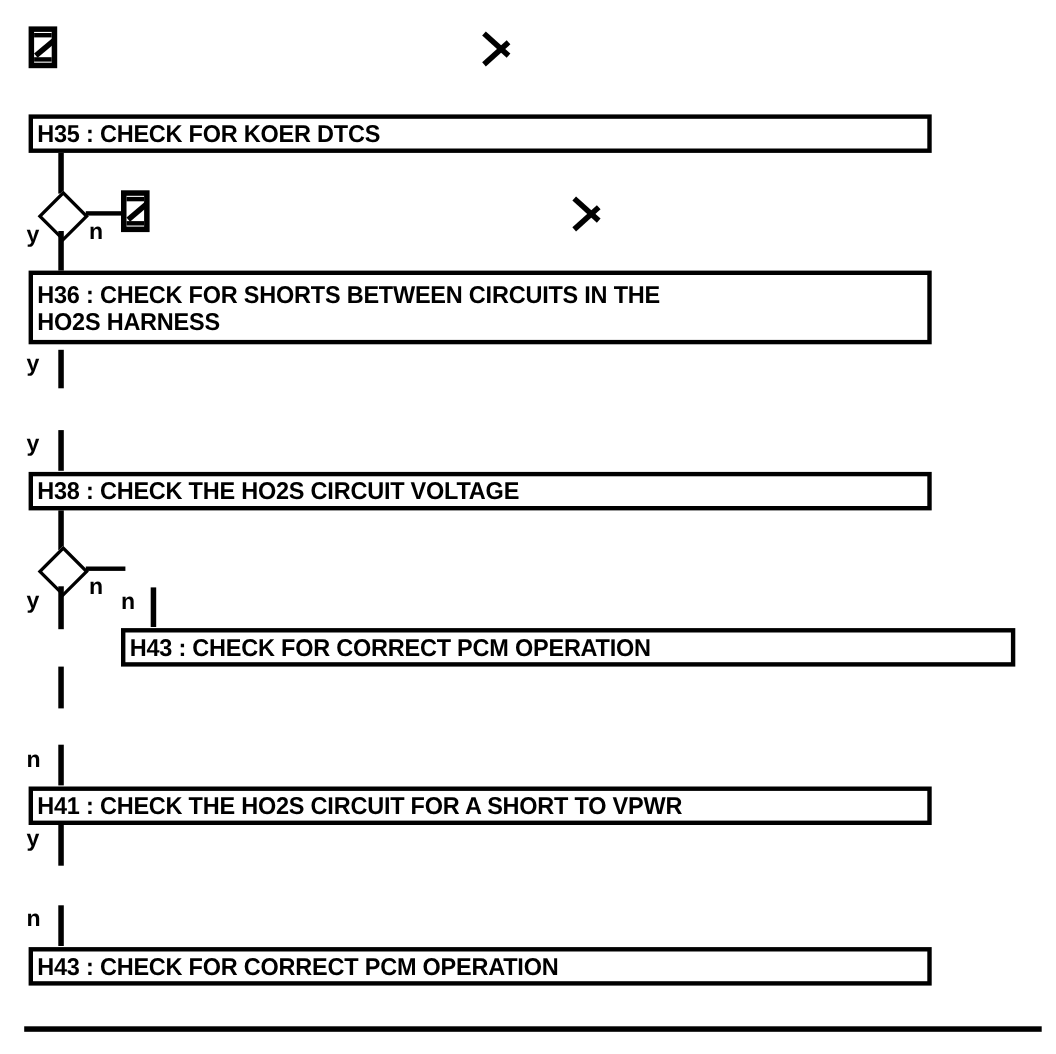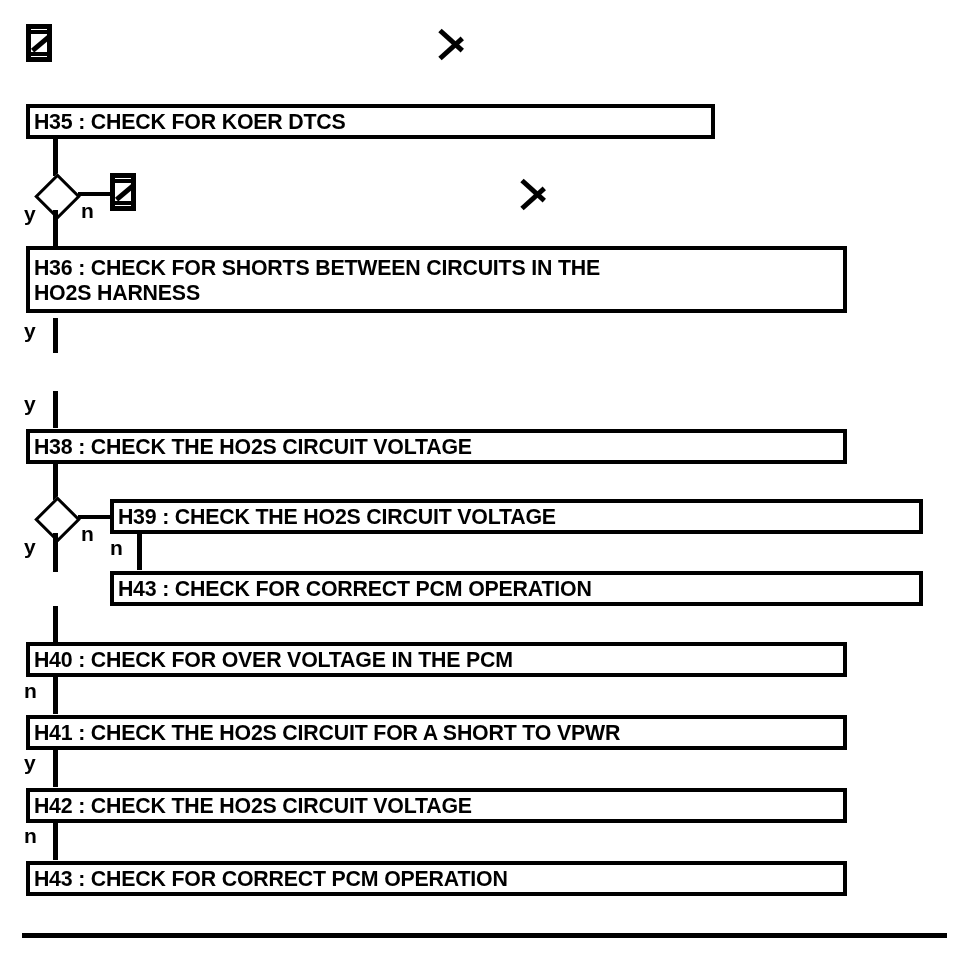--- a/index.html
+++ b/index.html
@@ -140,21 +140,21 @@
     <span class="zbar-top"></span>
     <span class="zslash"></span>
     <span class="zbar-bot"></span>
   </div>
 
   <div class="chevron" style="left:440px; top:20px;">
     <span class="c-up"></span>
     <span class="c-down"></span>
   </div>
 
-  <div class="step-box" style="left:26px; top:104px; width:689px; height:35px;">
+  <div class="step-box" style="left:26px; top:104px; width:821px; height:35px;">
     <span class="step-label">H35 : CHECK FOR KOER DTCS</span>
   </div>
 
   <div class="vline" style="left:53px; top:139px; height:37px;"></div>
 
   <div class="diamond" style="left:41px; top:180px;"></div>
 
   <div class="hline" style="left:78px; top:192px; width:34px;"></div>
 
   <div class="zbox" style="left:110px; top:173px;">
@@ -191,51 +191,42 @@
 
   <div class="vline" style="left:53px; top:464px; height:36px;"></div>
 
   <div class="diamond" style="left:41px; top:503px;"></div>
 
   <div class="hline" style="left:78px; top:515px; width:36px;"></div>
 
   <span class="branch-label" style="left:24px; top:536px;">y</span>
   <span class="branch-label" style="left:81px; top:523px;">n</span>
 
-  <div class="step-box" style="left:110px; top:499px; width:813px; height:35px;">
-    <span class="step-label">H39 : CHECK THE HO2S CIRCUIT VOLTAGE</span>
-  </div>
 
   <div class="vline" style="left:137px; top:534px; height:36px;"></div>
   <span class="branch-label" style="left:110px; top:537px;">n</span>
 
   <div class="step-box" style="left:110px; top:571px; width:813px; height:35px;">
     <span class="step-label">H43 : CHECK FOR CORRECT PCM OPERATION</span>
   </div>
 
   <div class="vline" style="left:53px; top:533px; height:39px;"></div>
   <div class="vline" style="left:53px; top:606px; height:38px;"></div>
 
-  <div class="step-box" style="left:26px; top:642px; width:821px; height:35px;">
-    <span class="step-label">H40 : CHECK FOR OVER VOLTAGE IN THE PCM</span>
-  </div>
 
   <div class="vline" style="left:53px; top:677px; height:37px;"></div>
   <span class="branch-label" style="left:24px; top:680px;">n</span>
 
   <div class="step-box" style="left:26px; top:715px; width:821px; height:35px;">
     <span class="step-label">H41 : CHECK THE HO2S CIRCUIT FOR A SHORT TO VPWR</span>
   </div>
 
   <div class="vline" style="left:53px; top:750px; height:37px;"></div>
   <span class="branch-label" style="left:24px; top:752px;">y</span>
 
-  <div class="step-box" style="left:26px; top:788px; width:821px; height:35px;">
-    <span class="step-label">H42 : CHECK THE HO2S CIRCUIT VOLTAGE</span>
-  </div>
 
   <div class="vline" style="left:53px; top:823px; height:37px;"></div>
   <span class="branch-label" style="left:24px; top:825px;">n</span>
 
   <div class="step-box" style="left:26px; top:861px; width:821px; height:35px;">
     <span class="step-label">H43 : CHECK FOR CORRECT PCM OPERATION</span>
   </div>
 
   <div class="bottom-rule" style="left:22px; top:933px; width:925px; height:5px;"></div>
 

